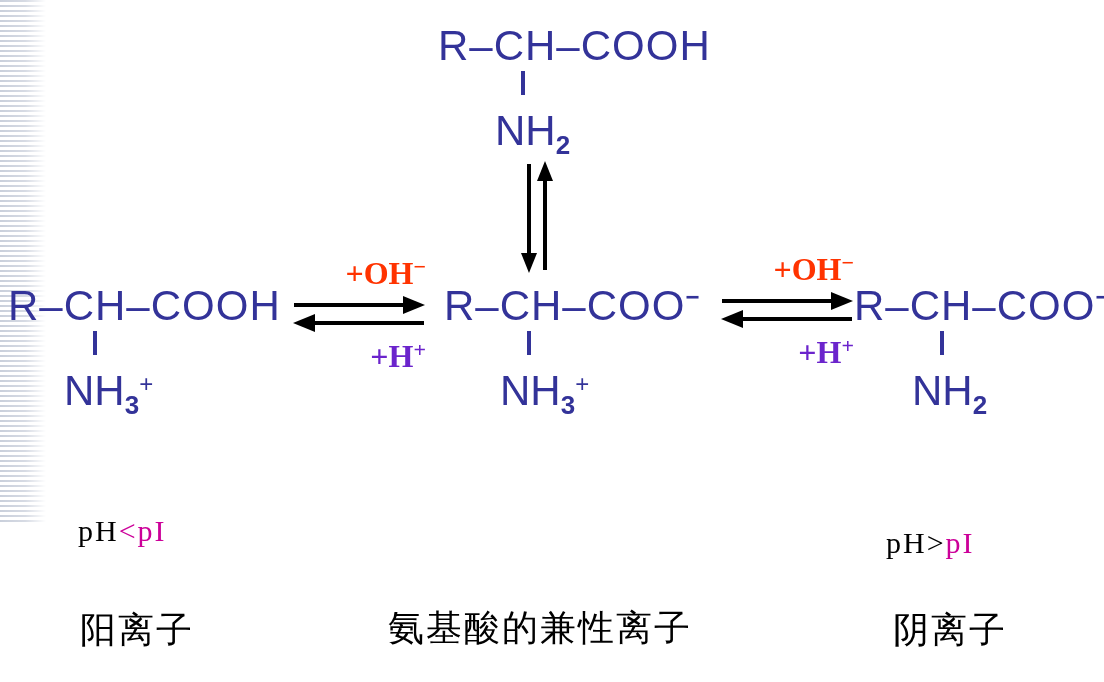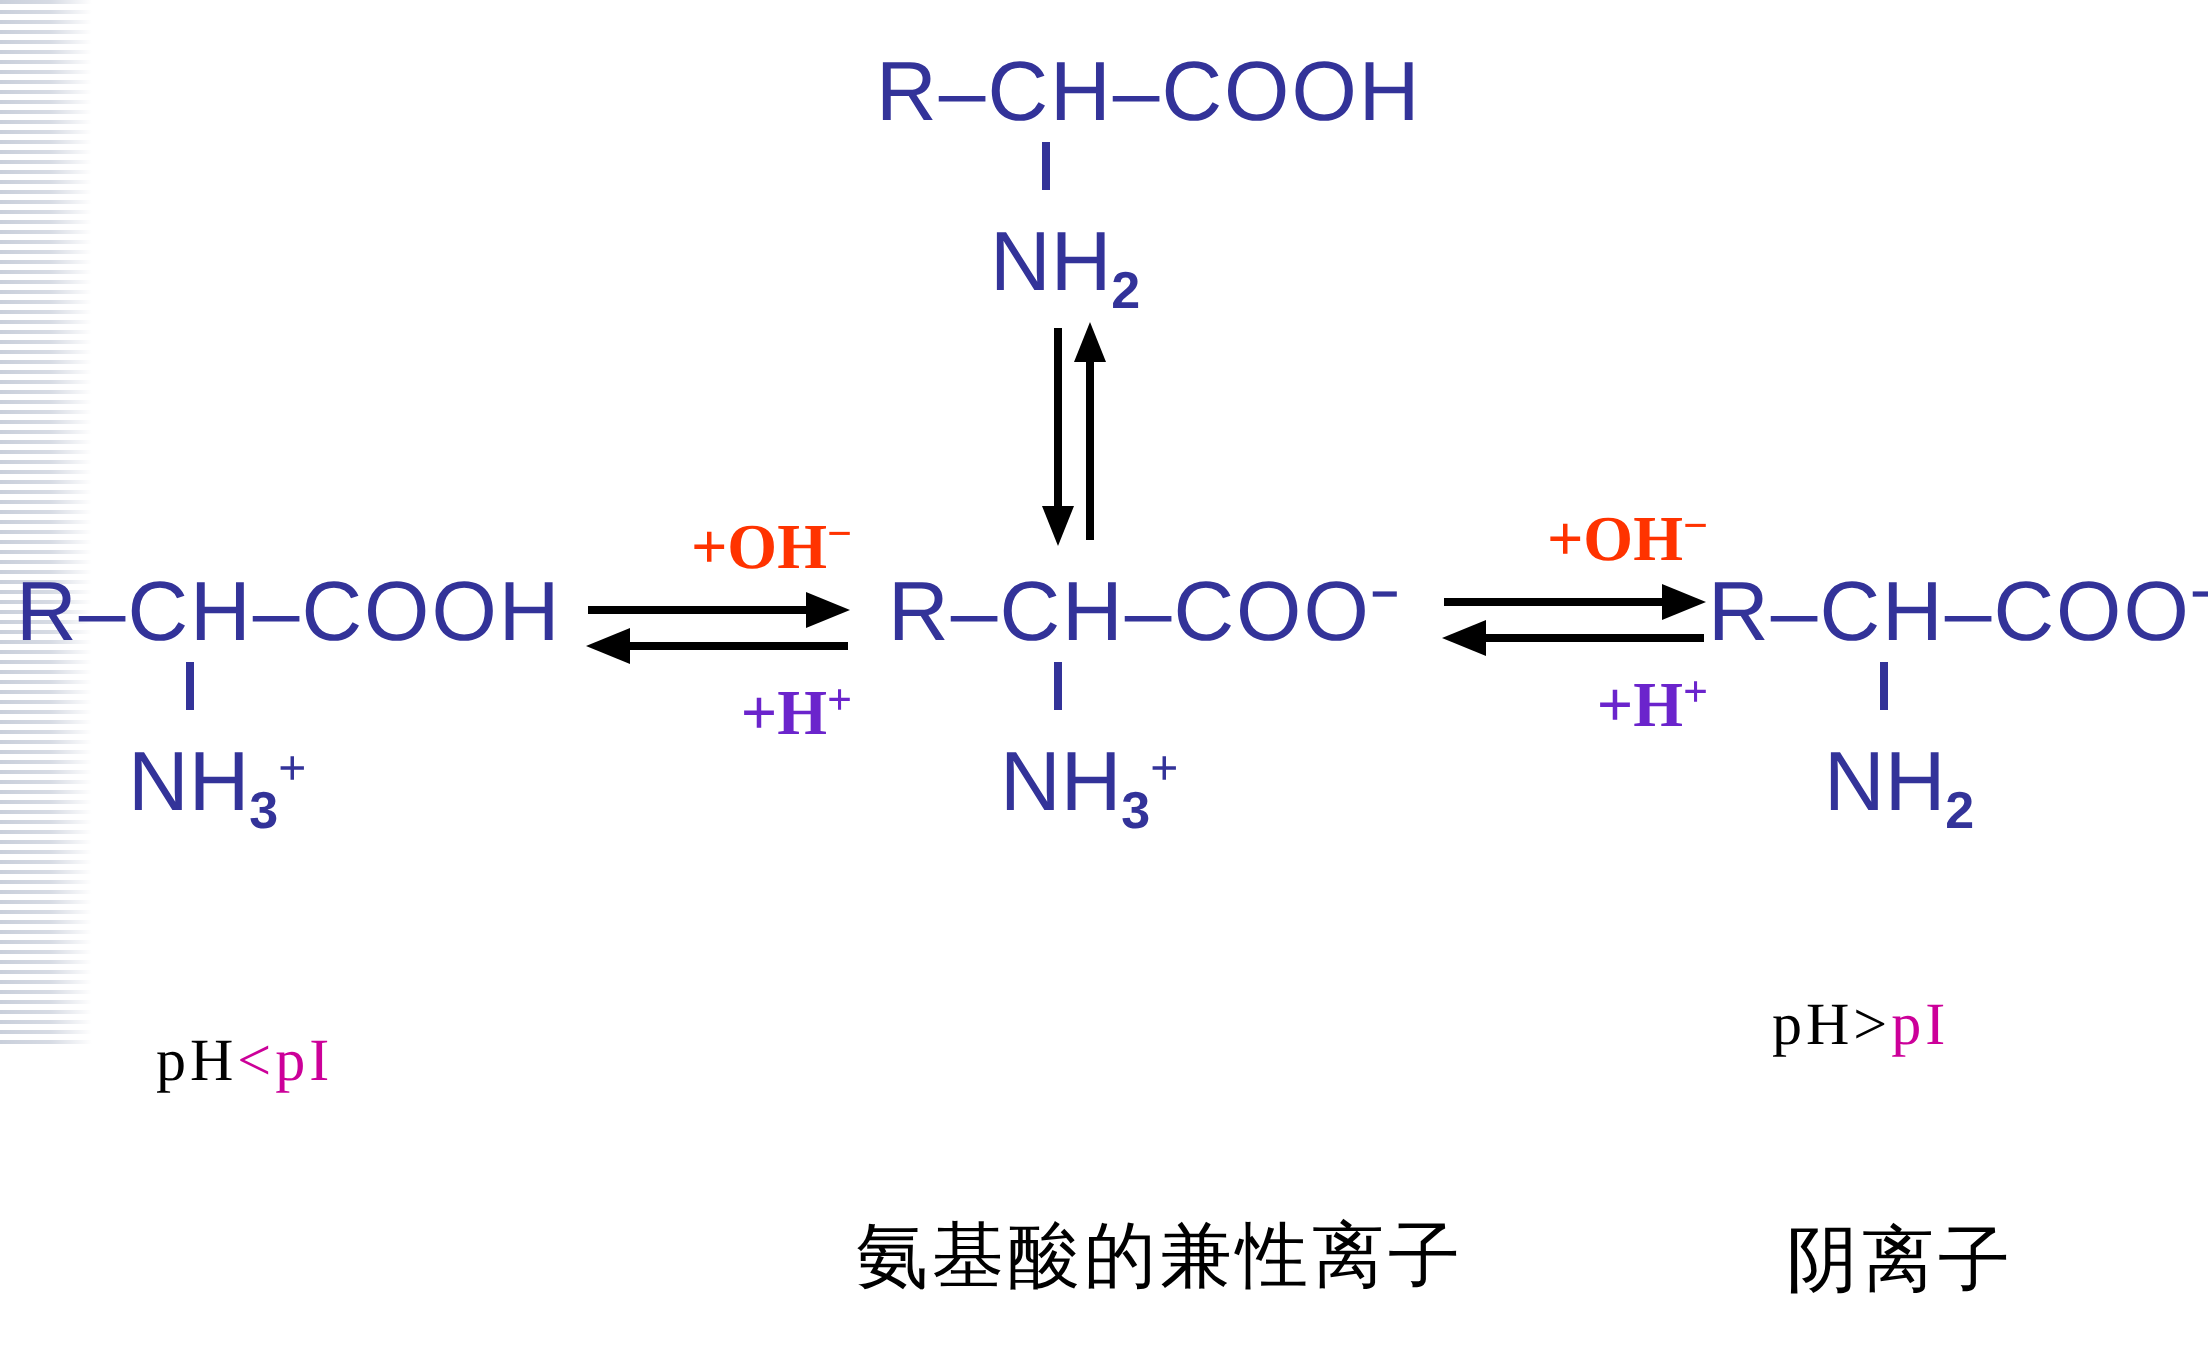--- a/index.html
+++ b/index.html
@@ -52,32 +52,32 @@
 
   .v-eq { position:absolute; left:512px; top:160px; }
 
   
   .ph {
     position:absolute; font-family:"Liberation Serif", serif; font-size:30px;
     letter-spacing:2px; color:#000000; white-space:nowrap; line-height:1.0;
   }
   .ph-1 { left:78px;  top:516px; }
   .ph-2 { left:466px; top:516px; }
-  .ph-3 { left:886px; top:498px; }
+  .ph-3 { left:886px; top:528px; }
   .ph .pi { color:var(--color-pi, #cc0099); }
   .op-accent { color:var(--color-pi, #cc0099); }
   .op-dark { color:#000000; }
 
   
   .caption {
     position:absolute; font-family:"Liberation Serif", serif; font-size:36px;
     letter-spacing:2px; color:#000000; white-space:nowrap; line-height:1.0;
   }
   .cap-1 { left:80px;  top:612px; }
-  .cap-2 { left:388px; top:610px;margin-left:40px; }
+  .cap-2 { left:388px; top:610px; }
   .cap-3 { left:893px; top:612px; }
 </style>
 </head>
 <body>
 
 <div class="slide">
 
   <div class="deco-stripe"></div>
 
   <div class="molecule mol-top">
@@ -129,16 +129,17 @@
       <polygon points="133,12 111,3 111,21" fill="#000000"></polygon>
       <line x1="20" y1="30" x2="132" y2="30" stroke="#000000" stroke-width="4"></line>
       <polygon points="1,30 23,21 23,39" fill="#000000"></polygon>
     </svg>
     <div class="rx-h"><span>+H</span><sup>+</sup></div>
   </div>
 
   <div class="ph ph-1"><span>pH</span><span class="op-accent">&lt;</span><span class="pi">pI</span></div>
   <div class="ph ph-3"><span>pH</span><span class="op-dark">&gt;</span><span class="pi">pI</span></div>
 
+  <div class="caption cap-1">阳离子</div>
   <div class="caption cap-2">氨基酸的兼性离子</div>
   <div class="caption cap-3">阴离子</div>
 
 </div>
 
 </body></html>

